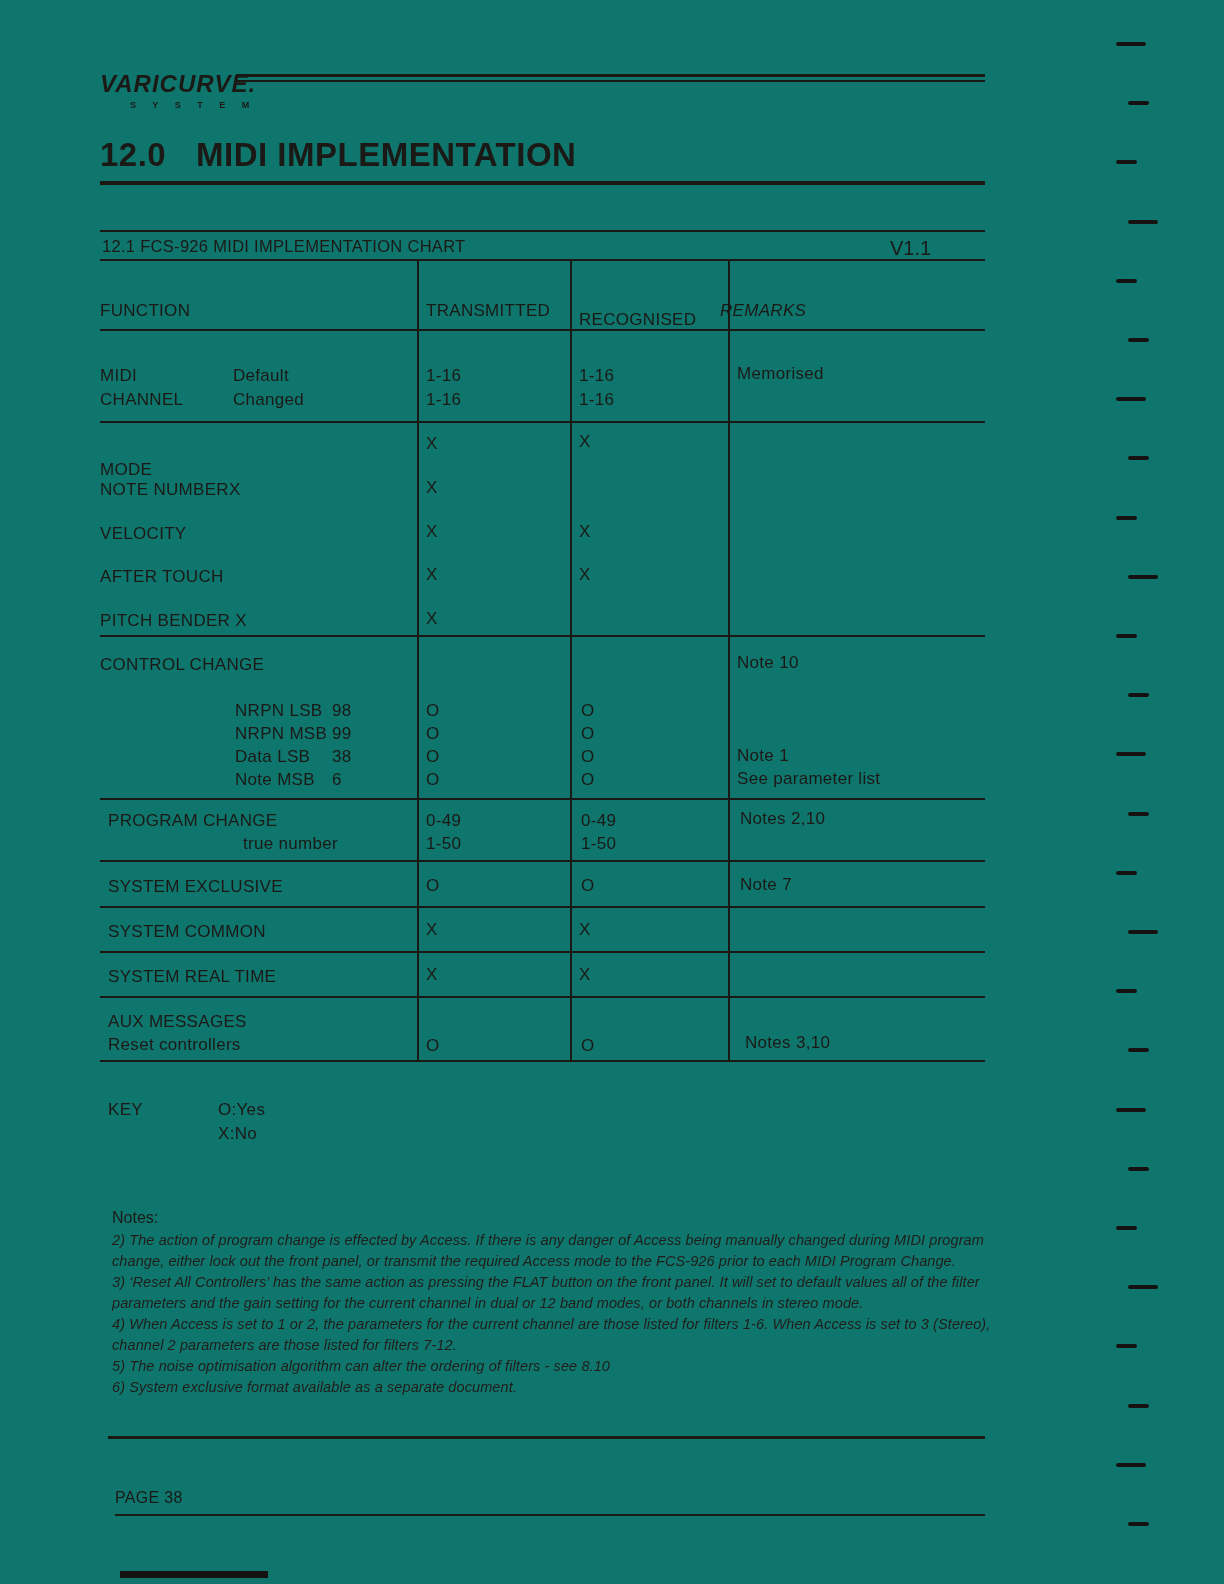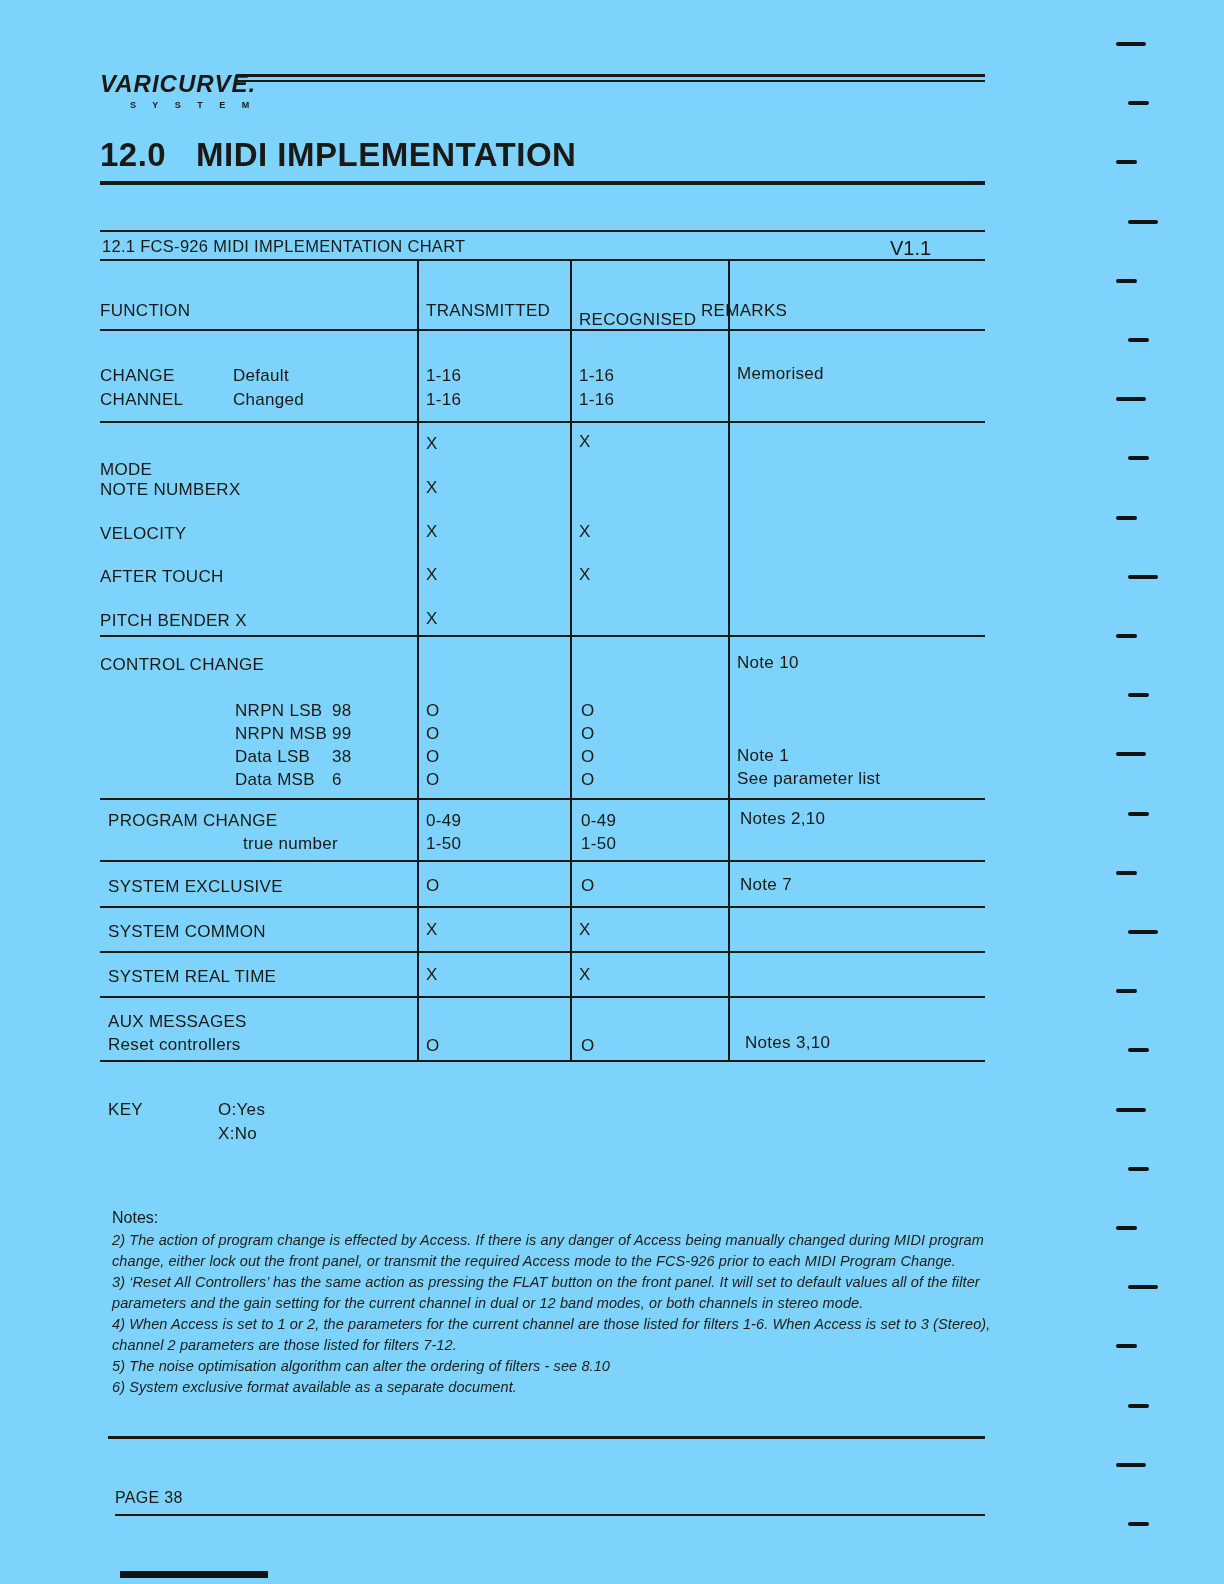--- a/index.html
+++ b/index.html
@@ -1,20 +1,20 @@
 <!DOCTYPE html>
 <html><head>
 <meta charset="utf-8">
 <style>
   * { margin:0; padding:0; box-sizing:border-box; }
   html,body { background:#d9d9d5; }
   .page {
     position:relative;
     width:1224px; height:1584px;
-    background:#7dd3fc;
+    background:#0f766e;
     font-family:"Liberation Sans", sans-serif;
     color:#1b1916;
     overflow:hidden;
     margin:0 auto;
   }
   .t { position:absolute; font-size:17px; letter-spacing:.3px; white-space:nowrap; line-height:1.15; }
   .small { font-size:16px; }
   .hline { position:absolute; background:#1a1812; height:2px; }
   .vline { position:absolute; background:#1a1812; width:2px; }
   .logo { position:absolute; left:100px; top:70px; font-size:24px; font-weight:bold; letter-spacing:1px; font-style:italic; }
@@ -78,24 +78,24 @@
   <div class="chart-version">V1.1</div>
   <div class="hline" style="left:100px; top:259px; width:885px;"></div>
 
   <div class="vline" style="left:417px; top:261px; height:801px;"></div>
   <div class="vline" style="left:570px; top:261px; height:801px;"></div>
   <div class="vline" style="left:728px; top:261px; height:801px;"></div>
 
   <div class="t" style="left:100px; top:301px;">FUNCTION</div>
   <div class="t" style="left:426px; top:301px;">TRANSMITTED</div>
   <div class="t" style="left:579px; top:310px;">RECOGNISED</div>
-  <div class="t" style="left:701px; top:301px;">REMARKS</div>
+  <div class="t" style="left:720px; top:301px;font-style:italic;">REMARKS</div>
   <div class="hline" style="left:100px; top:329px; width:885px;"></div>
 
-  <div class="t" style="left:100px; top:366px;">CHANGE</div>
+  <div class="t" style="left:100px; top:366px;">MIDI</div>
   <div class="t" style="left:233px; top:366px;">Default</div>
   <div class="t" style="left:100px; top:390px;">CHANNEL</div>
   <div class="t" style="left:233px; top:390px;">Changed</div>
   <div class="t" style="left:426px; top:366px;">1-16</div>
   <div class="t" style="left:426px; top:390px;">1-16</div>
   <div class="t" style="left:579px; top:366px;">1-16</div>
   <div class="t" style="left:579px; top:390px;">1-16</div>
   <div class="t" style="left:737px; top:364px;">Memorised</div>
   <div class="hline" style="left:100px; top:421px; width:885px;"></div>
 
@@ -127,21 +127,21 @@
 
   <div class="t" style="left:235px; top:724px;"><span class="sub-label">NRPN MSB</span><span>99</span></div>
   <div class="t" style="left:426px; top:724px;">O</div>
   <div class="t" style="left:581px; top:724px;">O</div>
 
   <div class="t" style="left:235px; top:747px;"><span class="sub-label">Data LSB</span><span>38</span></div>
   <div class="t" style="left:426px; top:747px;">O</div>
   <div class="t" style="left:581px; top:747px;">O</div>
   <div class="t" style="left:737px; top:746px;">Note 1</div>
 
-  <div class="t" style="left:235px; top:770px;"><span class="sub-label">Data MSB</span><span>6</span></div>
+  <div class="t" style="left:235px; top:770px;"><span class="sub-label">Note MSB</span><span>6</span></div>
   <div class="t" style="left:426px; top:770px;">O</div>
   <div class="t" style="left:581px; top:770px;">O</div>
   <div class="t" style="left:737px; top:769px;">See parameter list</div>
   <div class="hline" style="left:100px; top:798px; width:885px;"></div>
 
   <div class="t" style="left:108px; top:811px;">PROGRAM CHANGE</div>
   <div class="t" style="left:243px; top:834px;">true number</div>
   <div class="t" style="left:426px; top:811px;">0-49</div>
   <div class="t" style="left:426px; top:834px;">1-50</div>
   <div class="t" style="left:581px; top:811px;">0-49</div>

